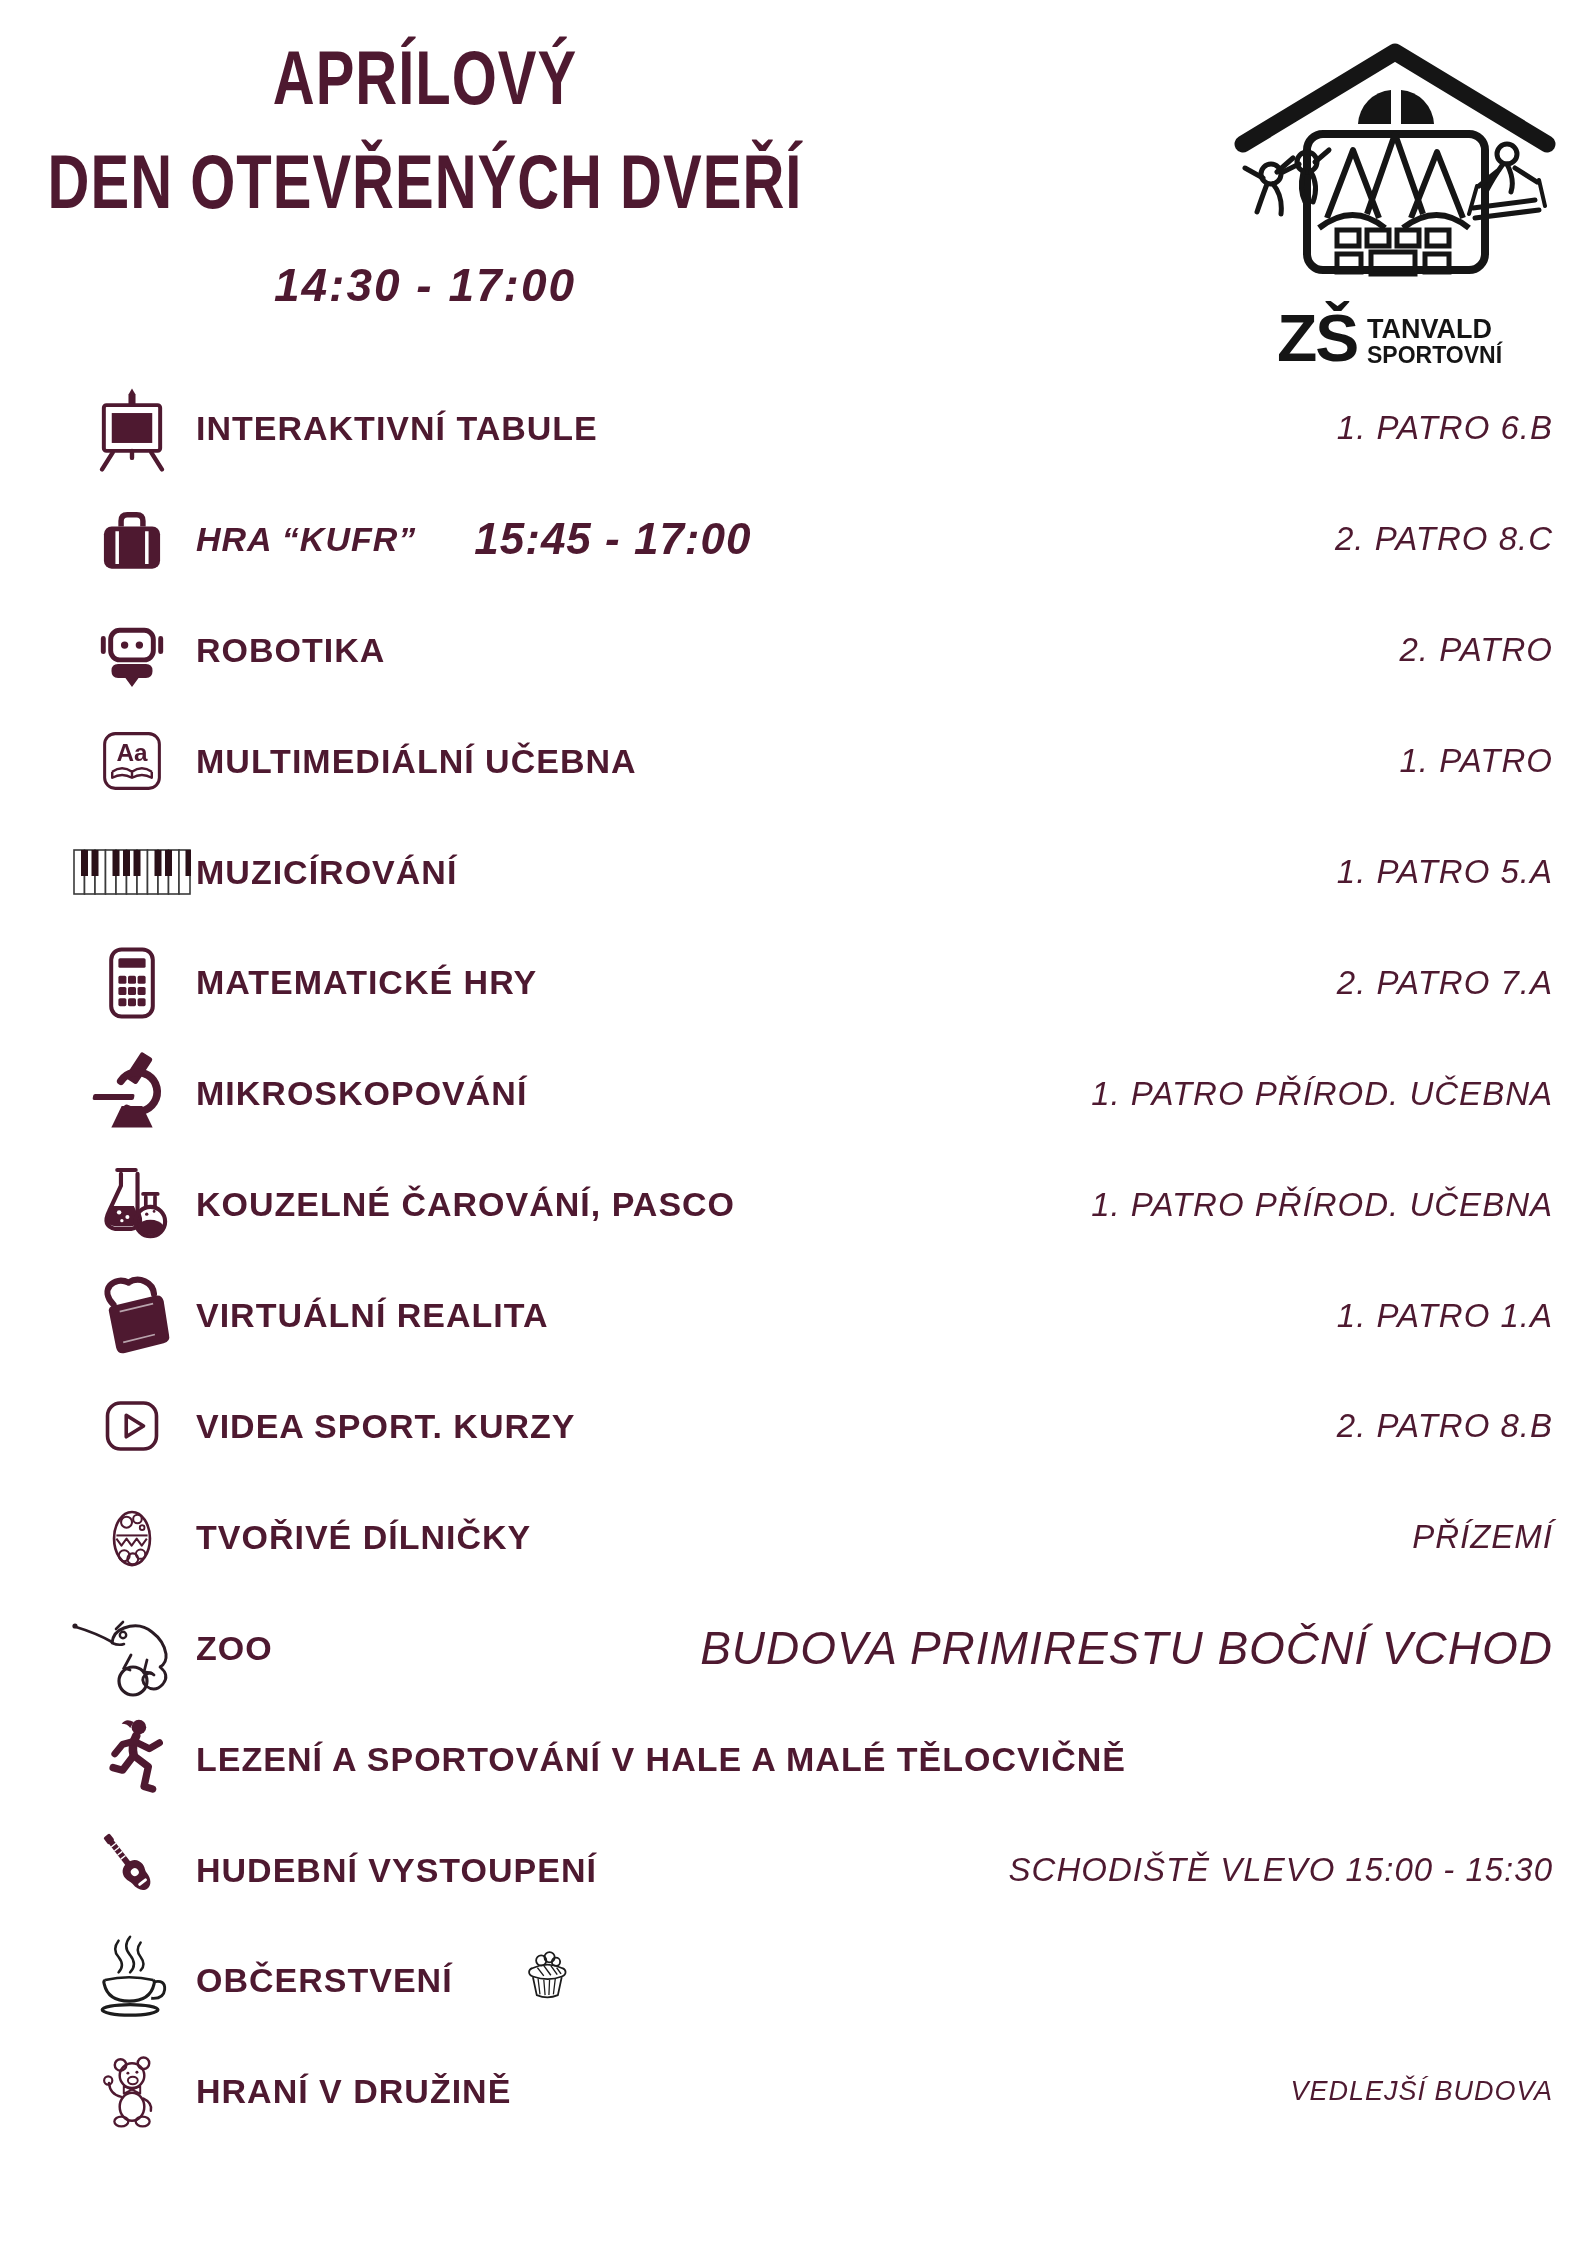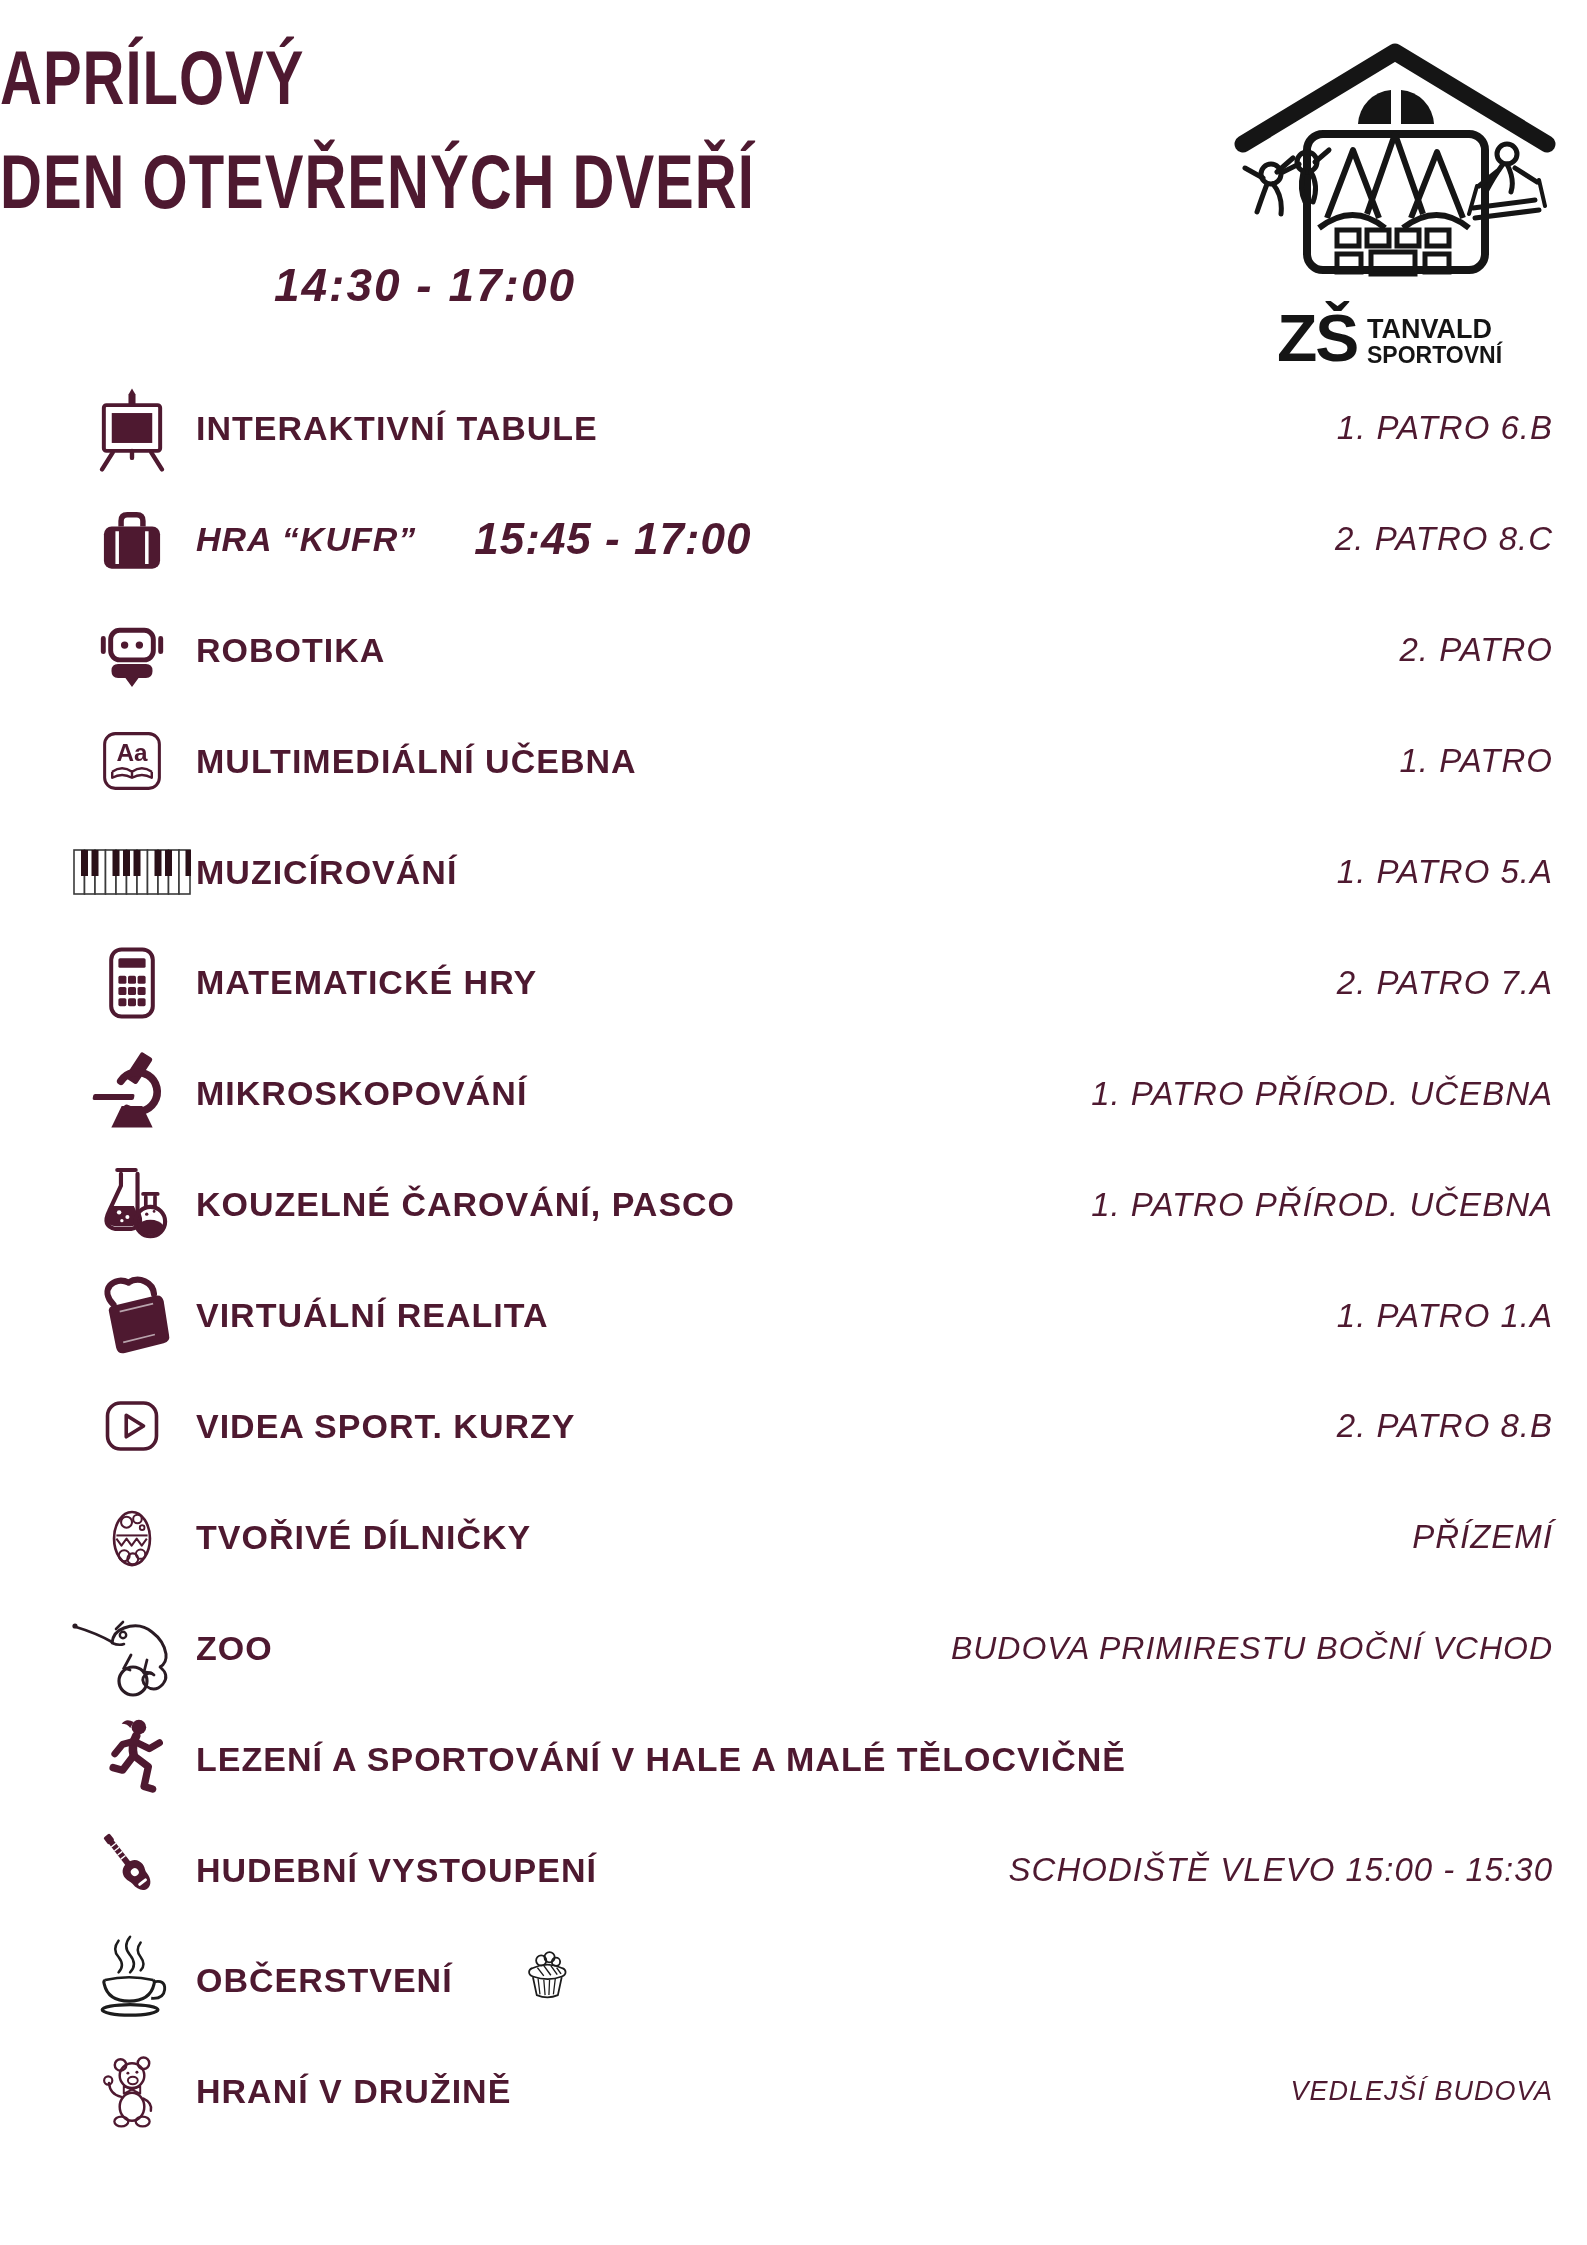--- a/index.html
+++ b/index.html
@@ -1,21 +1,21 @@
 <!DOCTYPE html>
 <html><head>
 <meta charset="utf-8">
 <style>
   html,body{margin:0;padding:0;background:#ffffff;}
   .poster{
     position:relative;width:1587px;height:2245px;background:#ffffff;overflow:hidden;
     font-family:"Liberation Sans", sans-serif;color:#4e1930;
   }
   
-  .title-block{position:absolute;left:0;top:26px;width:850px;text-align:left;}
+  .title-block{position:absolute;left:0;top:26px;width:850px;text-align:center;}
   .title-line{
     font-weight:bold;font-size:58px;letter-spacing:1px;line-height:104px;
     transform:scaleY(1.32);transform-origin:center;white-space:nowrap;
   }
   .time-line{
     position:absolute;left:0;top:258px;width:850px;text-align:center;
     font-weight:bold;font-style:italic;font-size:46px;letter-spacing:2px;
   }
   
   .logo-box{position:absolute;left:1215px;top:22px;width:360px;height:360px;color:#151515;}
@@ -24,21 +24,21 @@
   .logo-t1{position:absolute;left:152px;top:292px;font-weight:bold;font-size:27px;letter-spacing:0px;color:#151515;}
   .logo-t2{position:absolute;left:152px;top:320px;font-weight:bold;font-size:23px;letter-spacing:0px;color:#151515;}
   
   .rows{position:absolute;left:68px;top:373px;width:1485px;}
   .row{height:110.9px;display:flex;align-items:center;}
   .icon-cell{flex:0 0 128px;width:128px;display:flex;justify-content:center;align-items:center;}
   .row-label{font-weight:bold;font-size:34px;letter-spacing:1px;white-space:nowrap;}
   .row-label.it{font-style:italic;}
   .row-time{font-weight:bold;font-style:italic;font-size:44px;letter-spacing:1px;margin-left:58px;white-space:nowrap;}
   .row-loc{margin-left:auto;font-weight:normal;font-style:italic;font-size:33px;letter-spacing:1px;text-align:right;white-space:nowrap;}
-  .row-loc.big{font-size:32px;}
+  .row-loc.big{font-size:46px;}
   .row-loc.small{font-size:27px;}
   .trail-icon{margin-left:62px;display:flex;align-items:center;}
   
   .ic-maroon{color:#4e1930;}
   .ic-black{color:#1c1c1c;}
   .ic-dark{color:#2a1b24;}
   svg{display:block;}
 </style>
 </head>
 <body>

